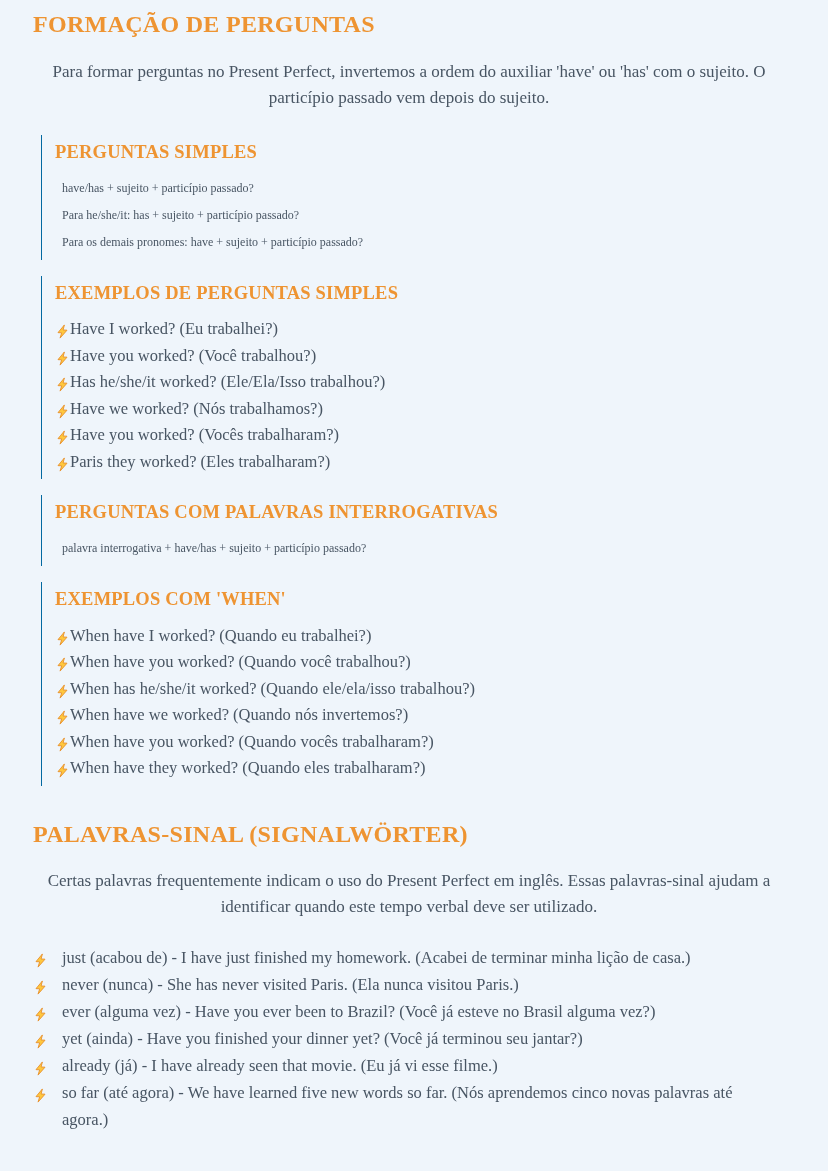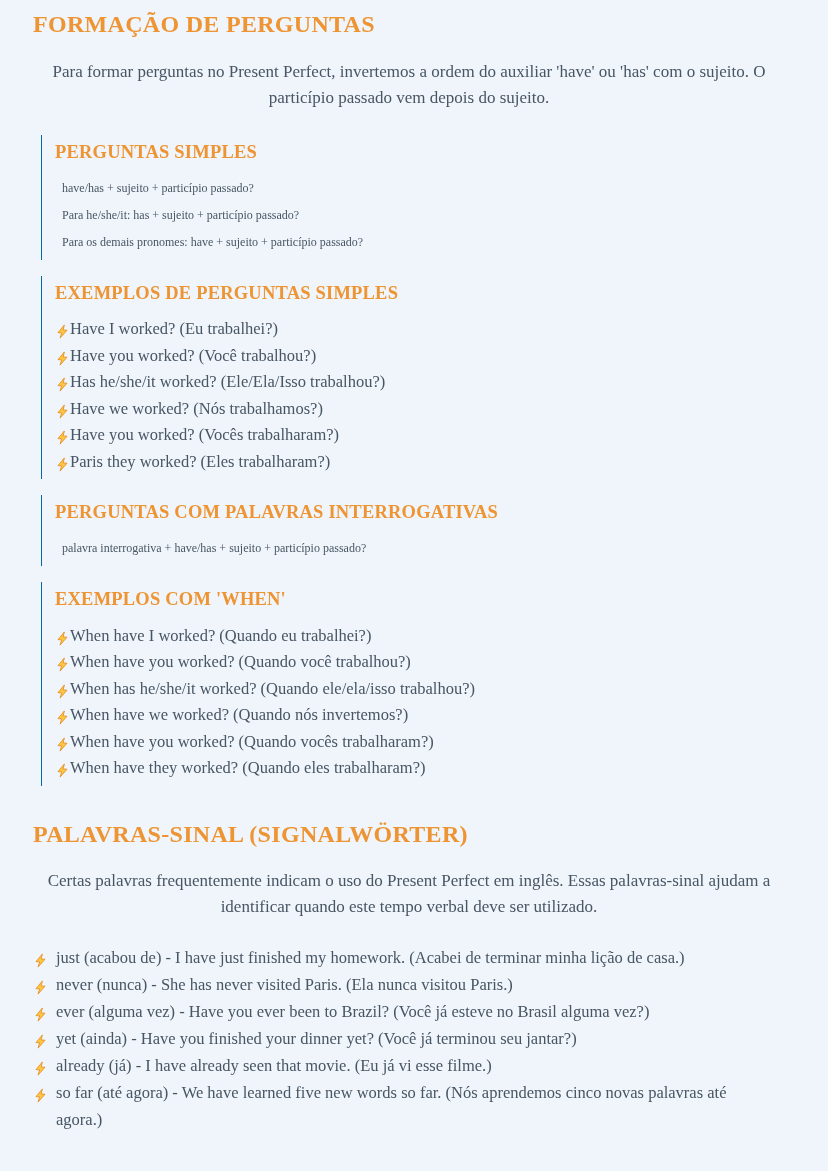--- a/index.html
+++ b/index.html
@@ -77,21 +77,21 @@
   }
   ul.signal-list {
     list-style: none;
     margin: 0;
     padding: 0;
     max-width: 742px;
   }
   ul.signal-list li.bullet-item {
     font-size: 16.5px;
     line-height: 27px;
-    gap: 8px;
+    gap: 14px;
   }
 </style>
 </head>
 <body>
 
 <div class="page">
 
   <h1 class="doc-title">FORMAÇÃO DE PERGUNTAS</h1>
 
   <p class="intro">Para formar perguntas no Present Perfect, invertemos a ordem do auxiliar 'have' ou 'has' com o sujeito. O particípio passado vem depois do sujeito.</p>

